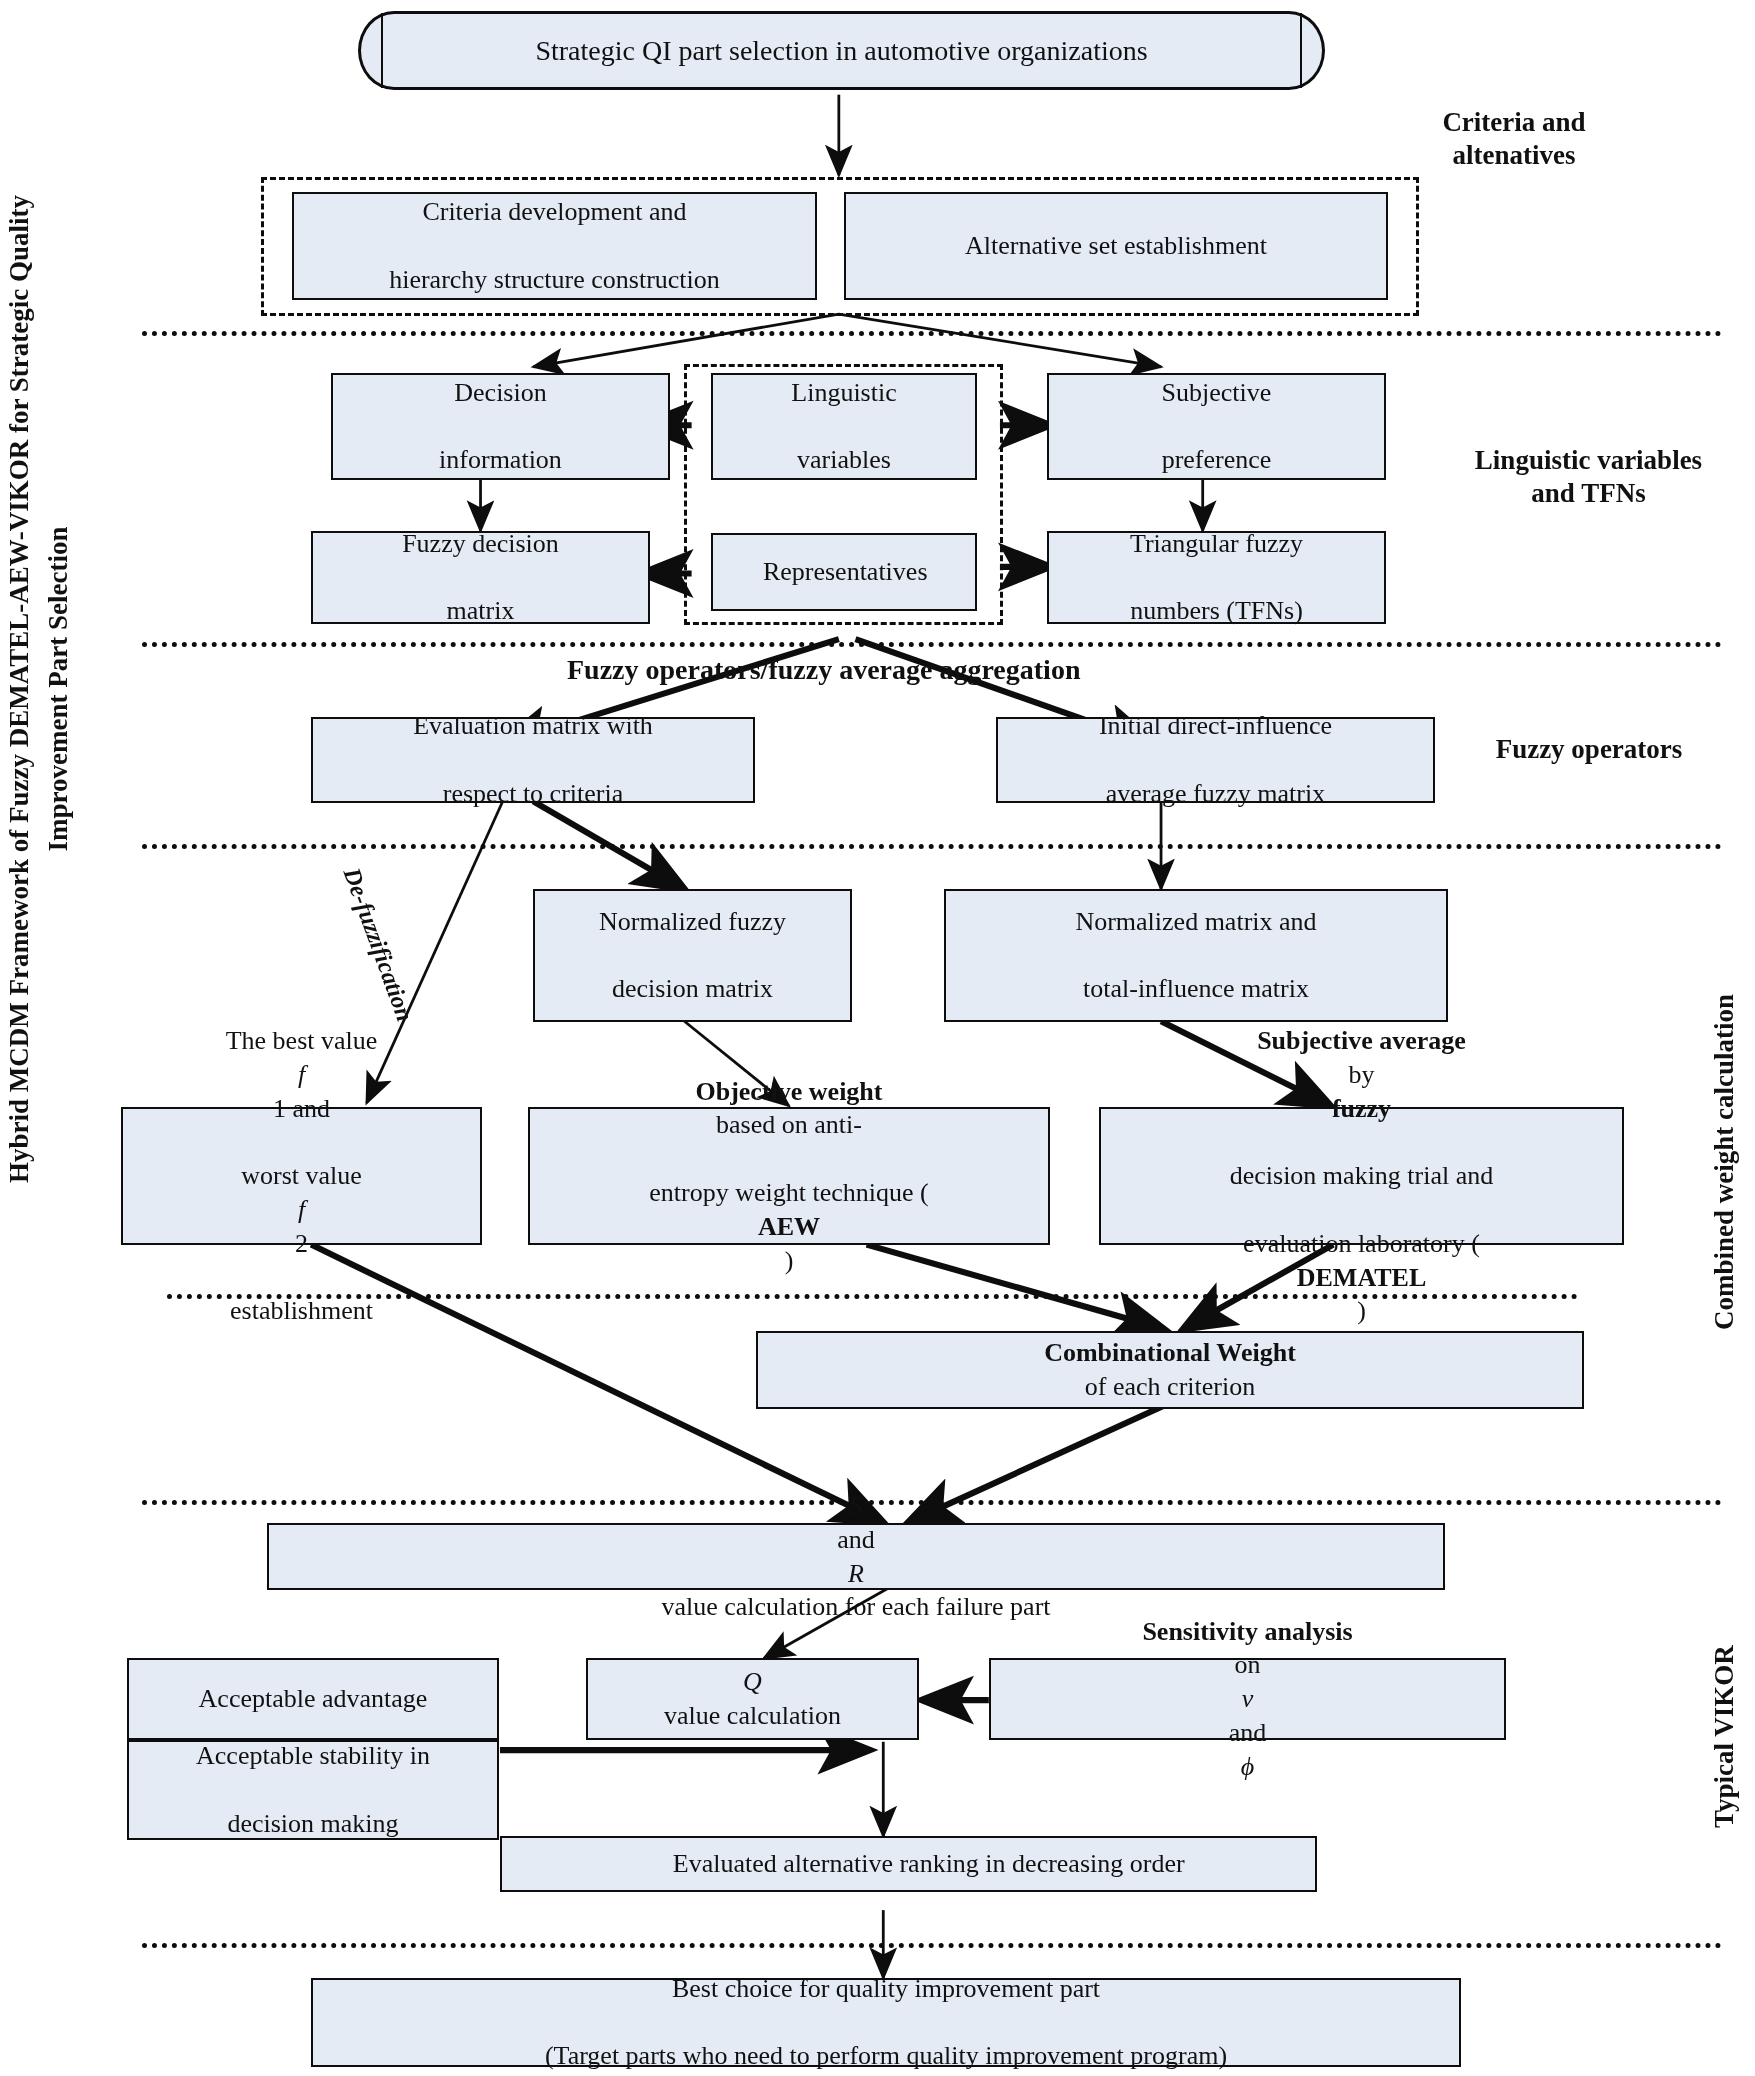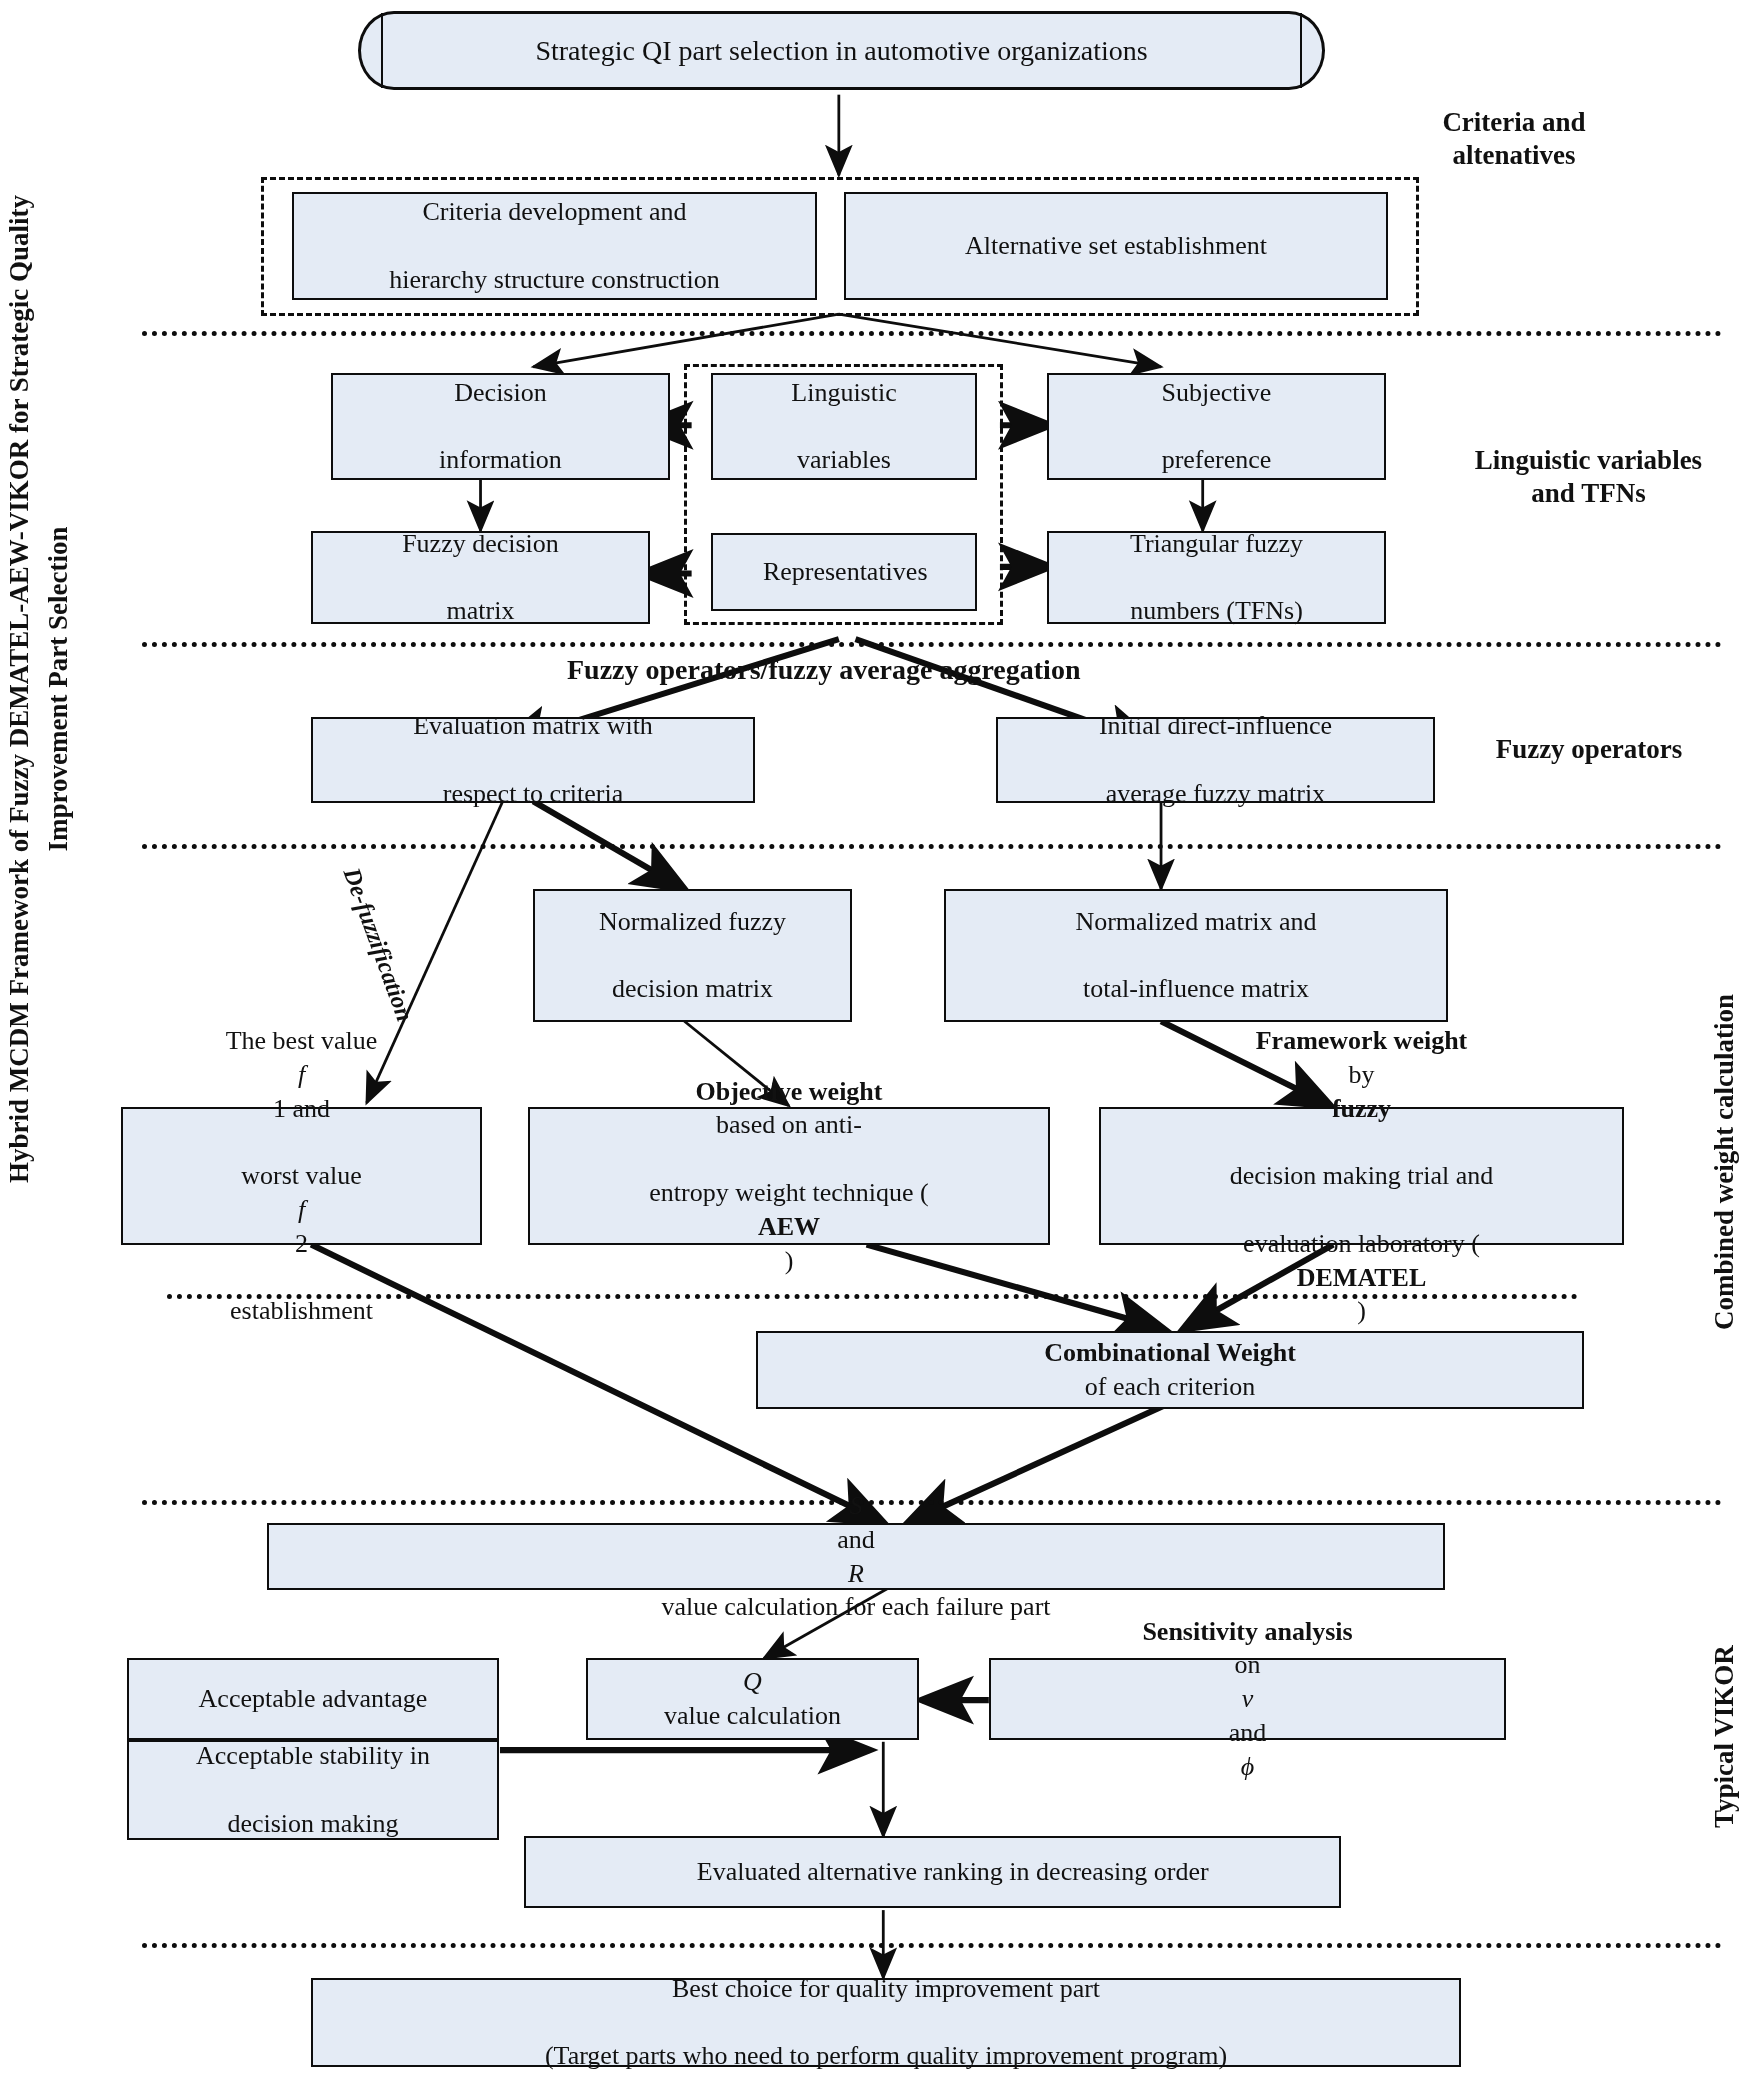--- a/index.html
+++ b/index.html
@@ -284,21 +284,21 @@
           <span>entropy weight technique (</span>
           <span class="b">AEW</span>
           <span>)</span>
         </span>
     </span>
   </div>
 
   <div class="node" style="left:1099px;top:1107px;width:525px;height:138px;">
     <span>
       <span>
-          <span class="b">Framework weight</span>
+          <span class="b">Subjective average</span>
           <span>  by </span>
           <span class="b">fuzzy</span>
         </span><br>
       <span>decision making trial and</span><br>
       <span>
           <span>evaluation laboratory (</span>
           <span class="b">DEMATEL</span>
           <span>)</span>
         </span>
     </span>
@@ -345,21 +345,21 @@
     <span>Acceptable advantage</span>
   </div>
 
   <div class="node" style="left:127px;top:1740px;width:372px;height:100px;">
     <span>
       <span>Acceptable stability in</span><br>
       <span>decision making</span>
     </span>
   </div>
 
-  <div class="node" style="left:524px;top:1836px;width:817px;height:72px;padding-left:46px;">
+  <div class="node" style="left:500px;top:1836px;width:817px;height:56px;padding-left:46px;">
     <span>Evaluated alternative ranking in decreasing order</span>
   </div>
 
   <div class="sep" style="left:142px;top:1943px;width:1580px;"></div>
 
   <div class="node" style="left:311px;top:1978px;width:1150px;height:89px;">
     <span>
       <span>Best choice for quality improvement part</span><br>
       <span>(Target parts who need to perform quality improvement program)</span>
     </span>

